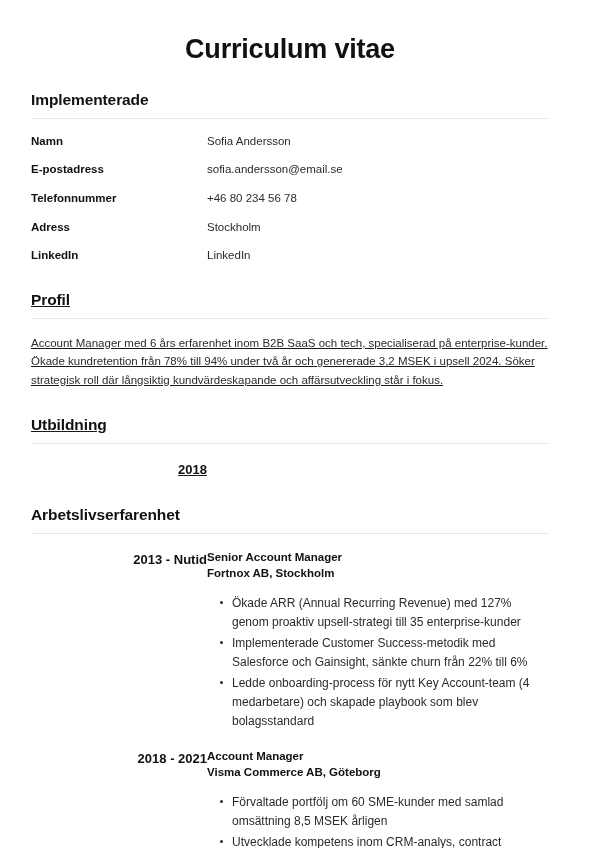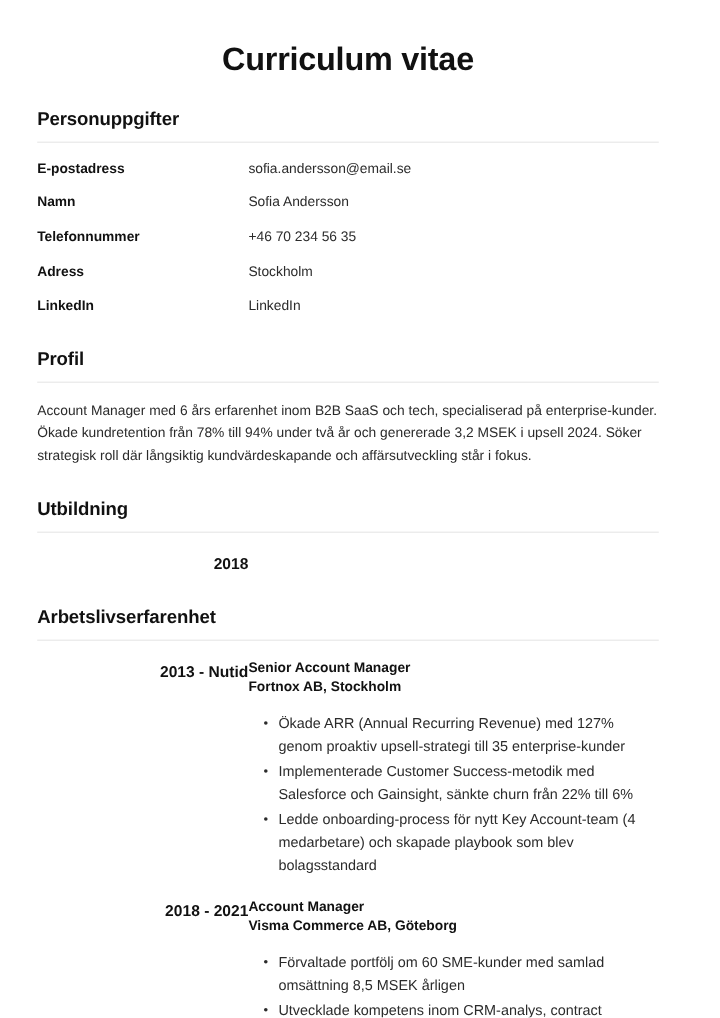--- a/index.html
+++ b/index.html
@@ -155,46 +155,46 @@
   }
   ul.bullets li:last-child {
     margin-bottom: 0;
   }
 
   .exp-entry + .exp-entry {
     margin-top: 17px;
   }
 
   .gap-profile { margin-top: 25px; }
-  .gap-utb { margin-top: 26px; }
+  .gap-utb { margin-top: 26px; text-decoration: underline; }
   .gap-arb { margin-top: 26px; }
 </style>
 </head>
 <body>
 
 <div class="page">
 
   <h1 class="doc-title">Curriculum vitae</h1>
 
   <div class="section gap-profile">
-    <h2 class="section-heading">Personuppgifter</h2>
+    <h2 class="section-heading">Implementerade</h2>
     <hr class="section-rule">
 
     <div class="details">
+      <div class="row">
+        <div class="row-label">Namn</div>
+        <div class="row-value">Sofia Andersson</div>
+      </div>
       <div class="row">
         <div class="row-label">E-postadress</div>
         <div class="row-value">sofia.andersson@email.se</div>
       </div>
       <div class="row">
-        <div class="row-label">Namn</div>
-        <div class="row-value">Sofia Andersson</div>
-      </div>
-      <div class="row">
         <div class="row-label">Telefonnummer</div>
-        <div class="row-value">+46 70 234 56 35</div>
+        <div class="row-value">+46 80 234 56 78</div>
       </div>
       <div class="row">
         <div class="row-label">Adress</div>
         <div class="row-value">Stockholm</div>
       </div>
       <div class="row">
         <div class="row-label">LinkedIn</div>
         <div class="row-value">LinkedIn</div>
       </div>
     </div>

